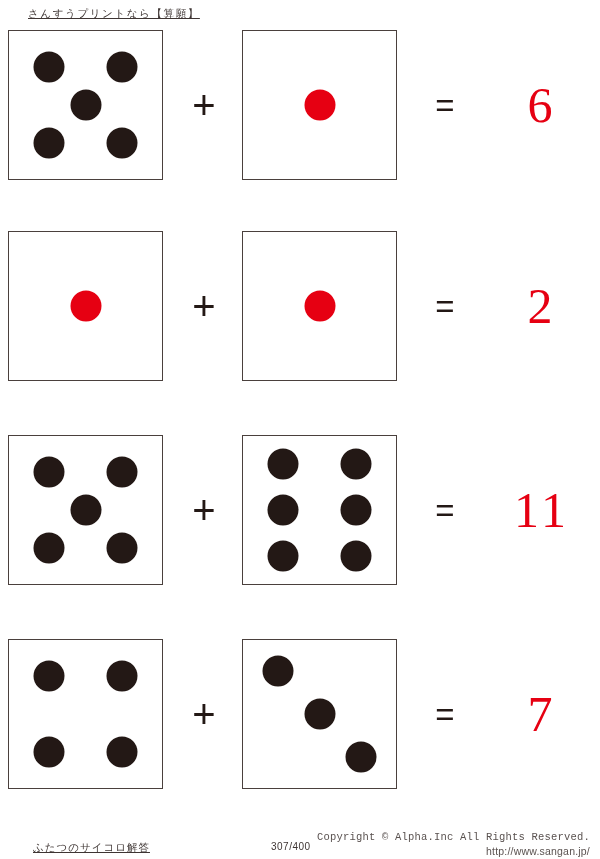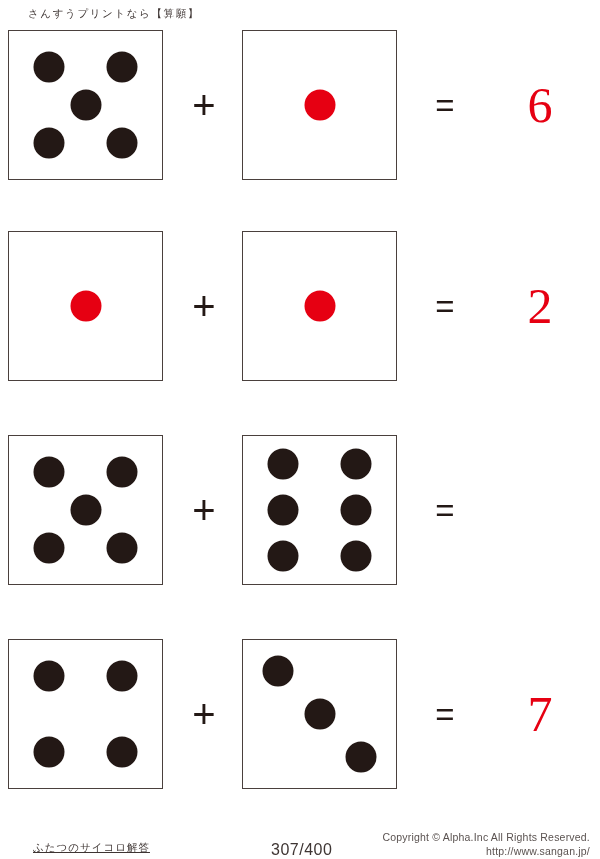--- a/index.html
+++ b/index.html
@@ -18,20 +18,21 @@
 
   
   #worksheet-header {
     position: absolute;
     left: 28px;
     top: 7px;
     font-size: 10.5px;
     letter-spacing: 1.6px;
     color: #3e3533;
     white-space: nowrap;
+    text-decoration: underline;
   }
 
   
   .problem-row {
     position: absolute;
     left: 0;
     width: 600px;
     height: 152px;
   }
   #problem-row-0 { top: 30px; }
@@ -111,34 +112,35 @@
     top: 13px;
     font-size: 10.5px;
     letter-spacing: 1px;
     white-space: nowrap;
     text-decoration: underline;
   }
   #footer-page {
     position: absolute;
     left: 271px;
     top: 13px;
-    font-size: 16px;
+    font-size: 10px;
     letter-spacing: 0.5px;
     white-space: nowrap;
   }
   #footer-copyright {
     position: absolute;
     right: 10px;
     top: 2px;
     text-align: left;
     font-size: 10.5px;
     color: #5a5250;
     line-height: 14px;
     letter-spacing: 0.2px;
     white-space: nowrap;
+    font-family: Liberation Mono, monospace;
   }
   #footer-url {
     position: absolute;
     right: 10px;
     top: 16px;
     text-align: right;
     font-size: 10.5px;
     color: #5a5250;
     line-height: 14px;
     letter-spacing: 0.2px;
@@ -189,20 +191,21 @@
   <div class="operator plus-sign">+</div>
   <div class="die die-right">
       <div class="pip" style="left: 26%; top: 19%;"></div>
       <div class="pip" style="left: 74%; top: 19%;"></div>
       <div class="pip" style="left: 26%; top: 50%;"></div>
       <div class="pip" style="left: 74%; top: 50%;"></div>
       <div class="pip" style="left: 26%; top: 81%;"></div>
       <div class="pip" style="left: 74%; top: 81%;"></div>
     </div>
   <div class="operator equals-sign">=</div>
+  <div class="answer">11</div>
 </div>
 
 <div class="problem-row" id="problem-row-3">
   <div class="die die-left">
       <div class="pip" style="left: 26%; top: 24%;"></div>
       <div class="pip" style="left: 74%; top: 24%;"></div>
       <div class="pip" style="left: 26%; top: 76%;"></div>
       <div class="pip" style="left: 74%; top: 76%;"></div>
     </div>
   <div class="operator plus-sign">+</div>

